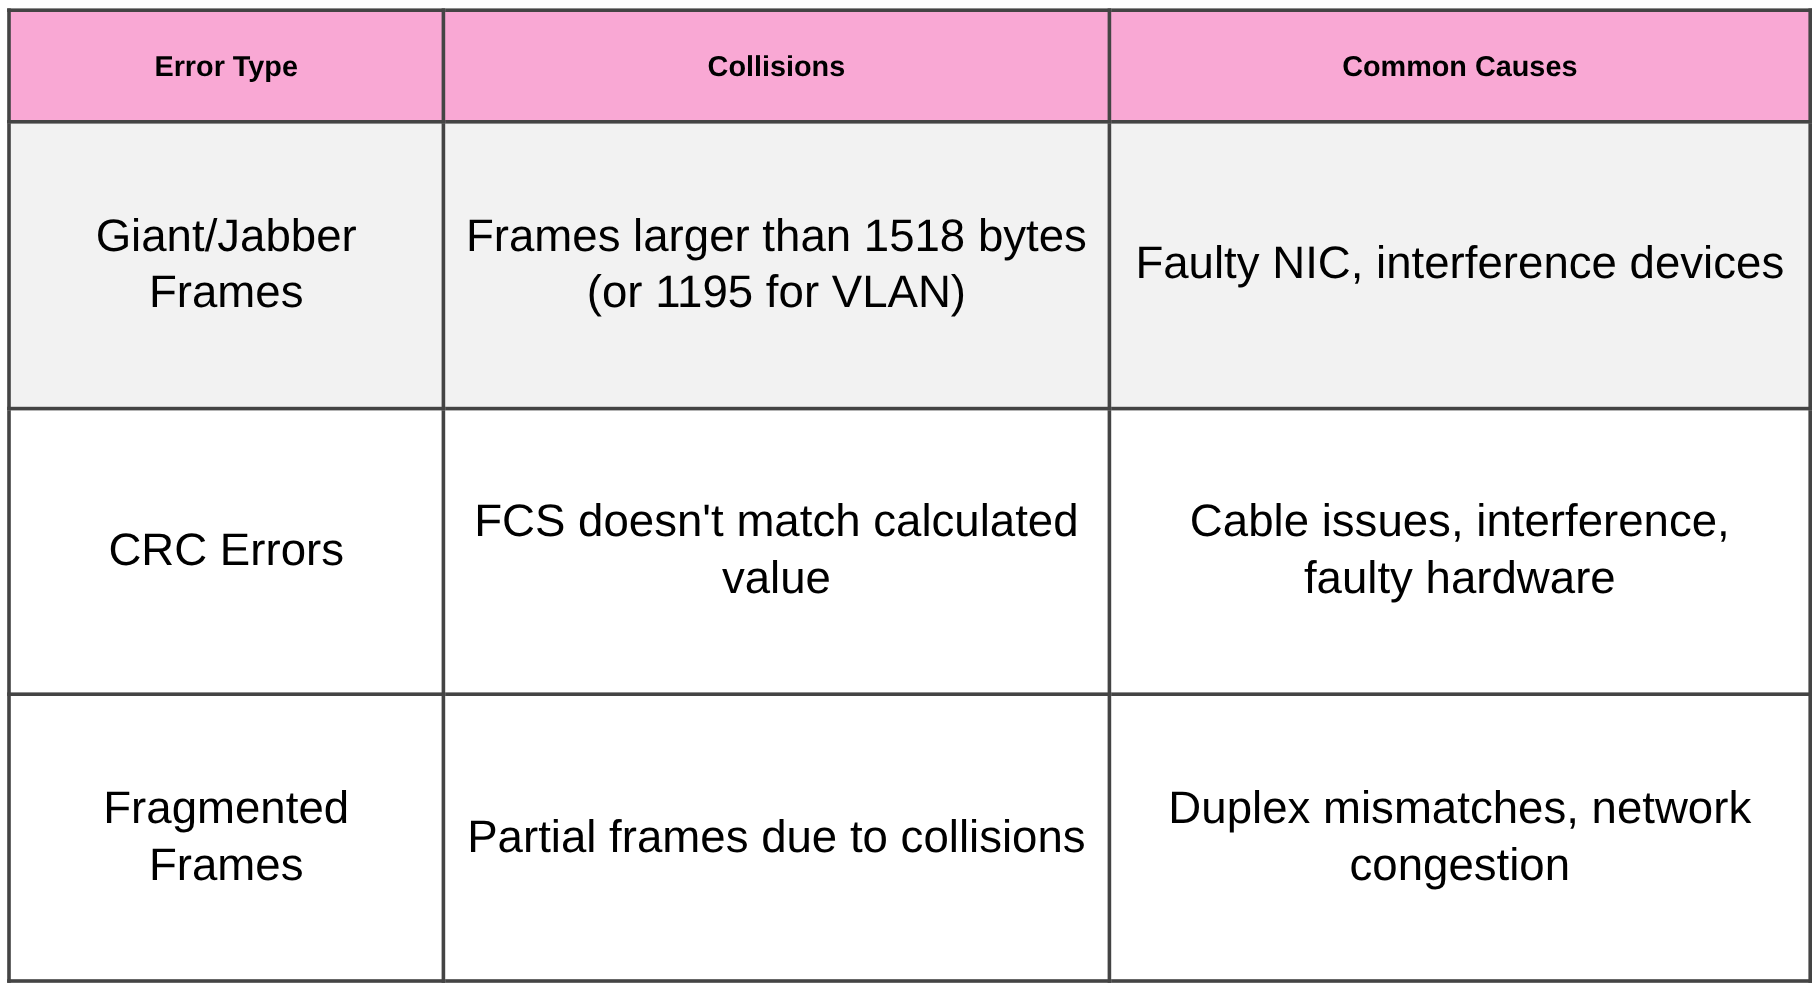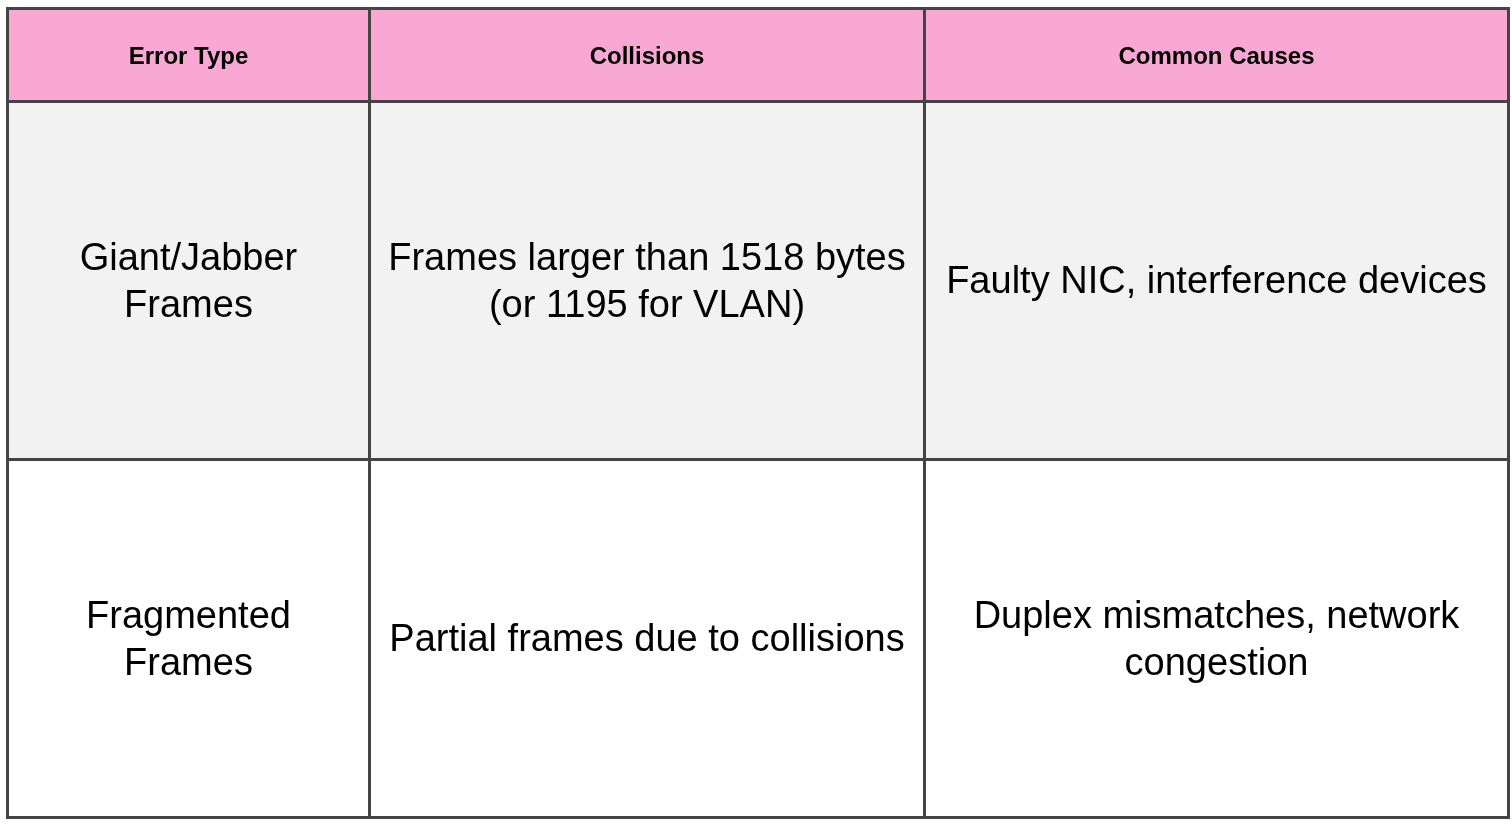--- a/index.html
+++ b/index.html
@@ -70,19 +70,24 @@
       <th>Collisions</th>
       <th>Common Causes</th>
     </tr>
   </thead>
   <tbody>
     <tr class="shaded r2">
       <td>Giant/Jabber Frames</td>
       <td>Frames larger than 1518 bytes (or 1195 for VLAN)</td>
       <td>Faulty NIC, interference devices</td>
     </tr>
+    <tr class="plain r3">
+      <td>CRC Errors</td>
+      <td>FCS doesn't match calculated value</td>
+      <td>Cable issues, interference, faulty hardware</td>
+    </tr>
     <tr class="plain r5">
       <td>Fragmented Frames</td>
       <td>Partial frames due to collisions</td>
       <td>Duplex mismatches, network congestion</td>
     </tr>
   </tbody>
 </table>
 
 </body></html>

